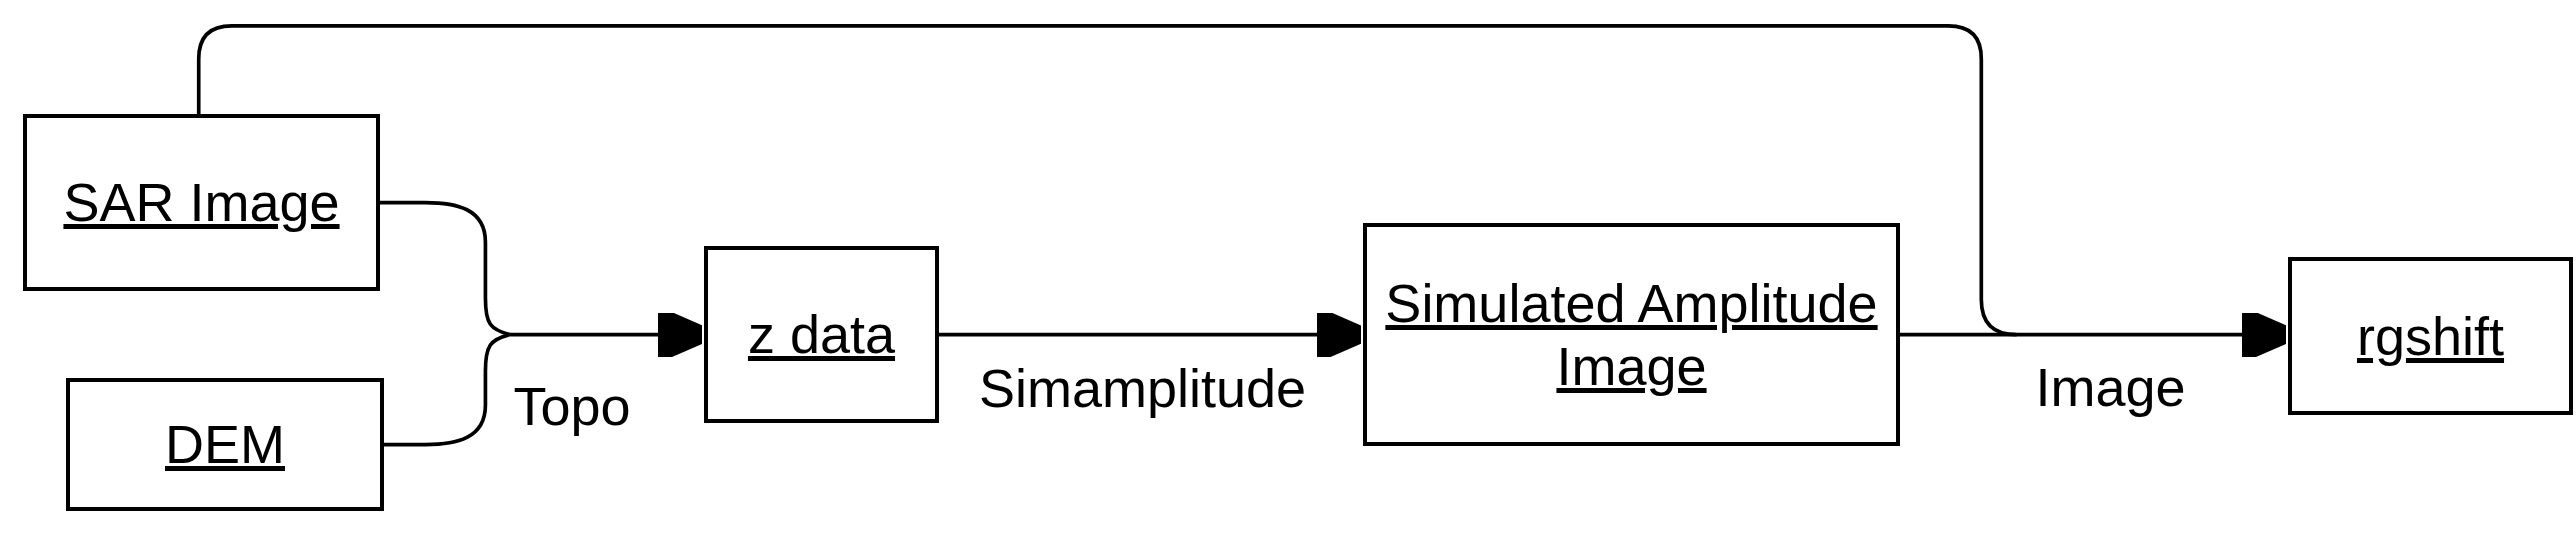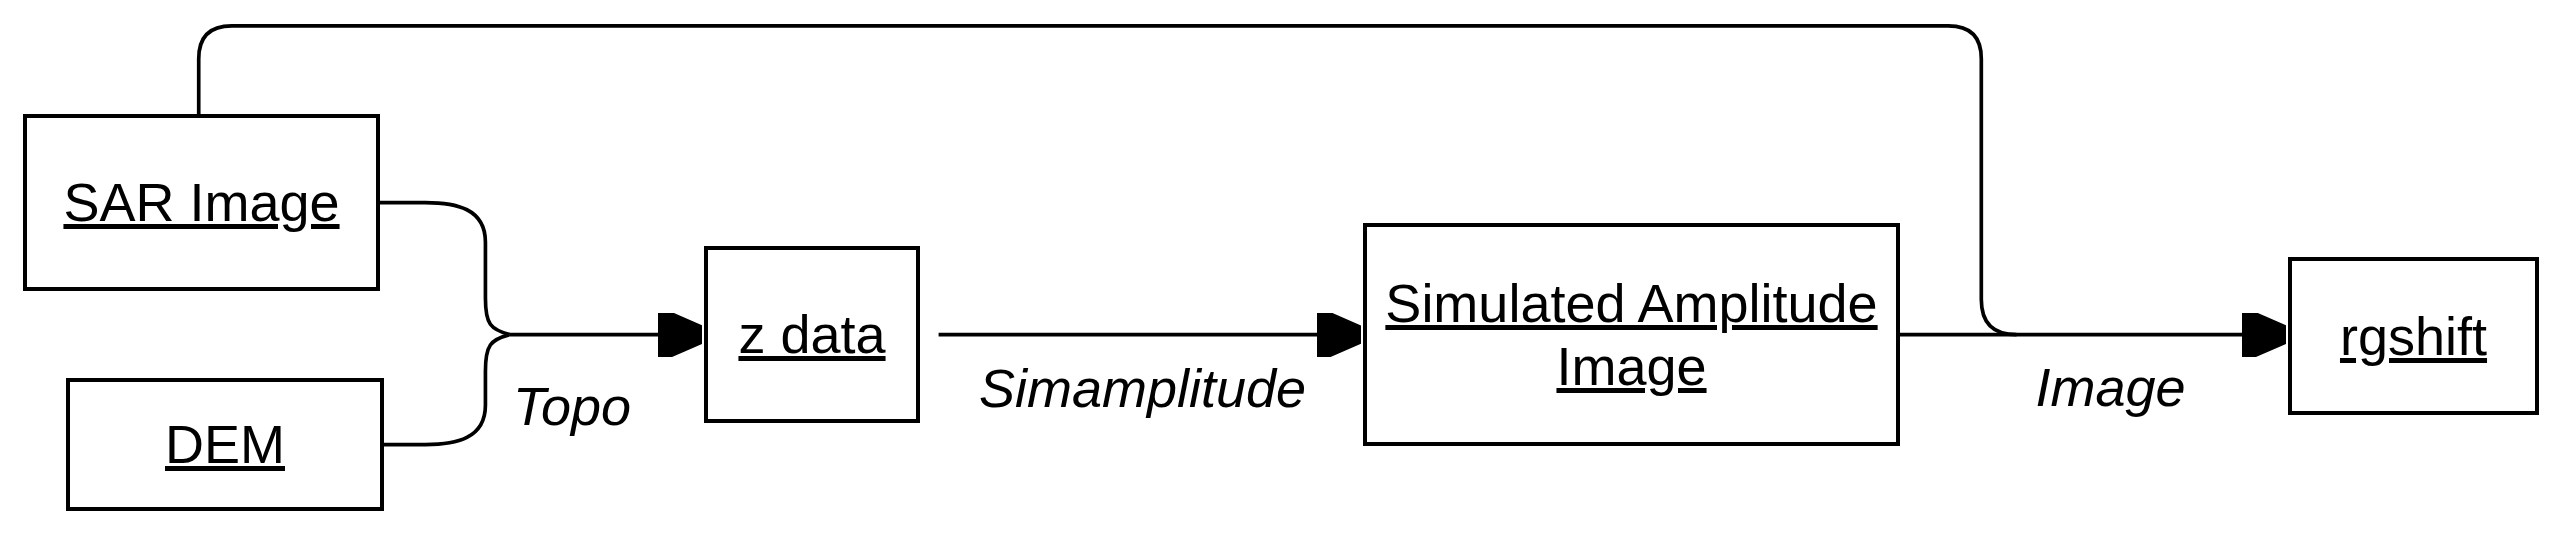--- a/index.html
+++ b/index.html
@@ -42,27 +42,26 @@
     color: #000000;
     text-decoration: underline;
   }
   .edge-label {
     position: absolute;
     font-size: 54px;
     line-height: 1.1;
     color: #000000;
     text-align: center;
     white-space: nowrap;
-    font-style: italic;
   }
   .node-sar      { left: 23px;   top: 114px; width: 357px; height: 177px; }
   .node-dem      { left: 66px;   top: 378px; width: 318px; height: 133px; }
-  .node-zdata    { left: 704px;  top: 246px; width: 216px; height: 177px; }
+  .node-zdata    { left: 704px;  top: 246px; width: 235px; height: 177px; }
   .node-simamp   { left: 1363px; top: 223px; width: 537px; height: 223px; padding: 0 4.4px; }
-  .node-rgshift  { left: 2288px; top: 257px; width: 251px; height: 158px; }
+  .node-rgshift  { left: 2288px; top: 257px; width: 285px; height: 158px; }
   .label-topo         { left: 484px;  top: 377px; width: 176px; }
   .label-simamplitude { left: 959px; top: 359px; width: 367px; }
   .label-ampcor       { left: 1964px; top: 358px; width: 293px; }
 </style>
 </head>
 <body>
 
 <div class="canvas">
 
   <svg class="edges" viewBox="0 0 3513 729" xmlns="http://www.w3.org/2000/svg">

